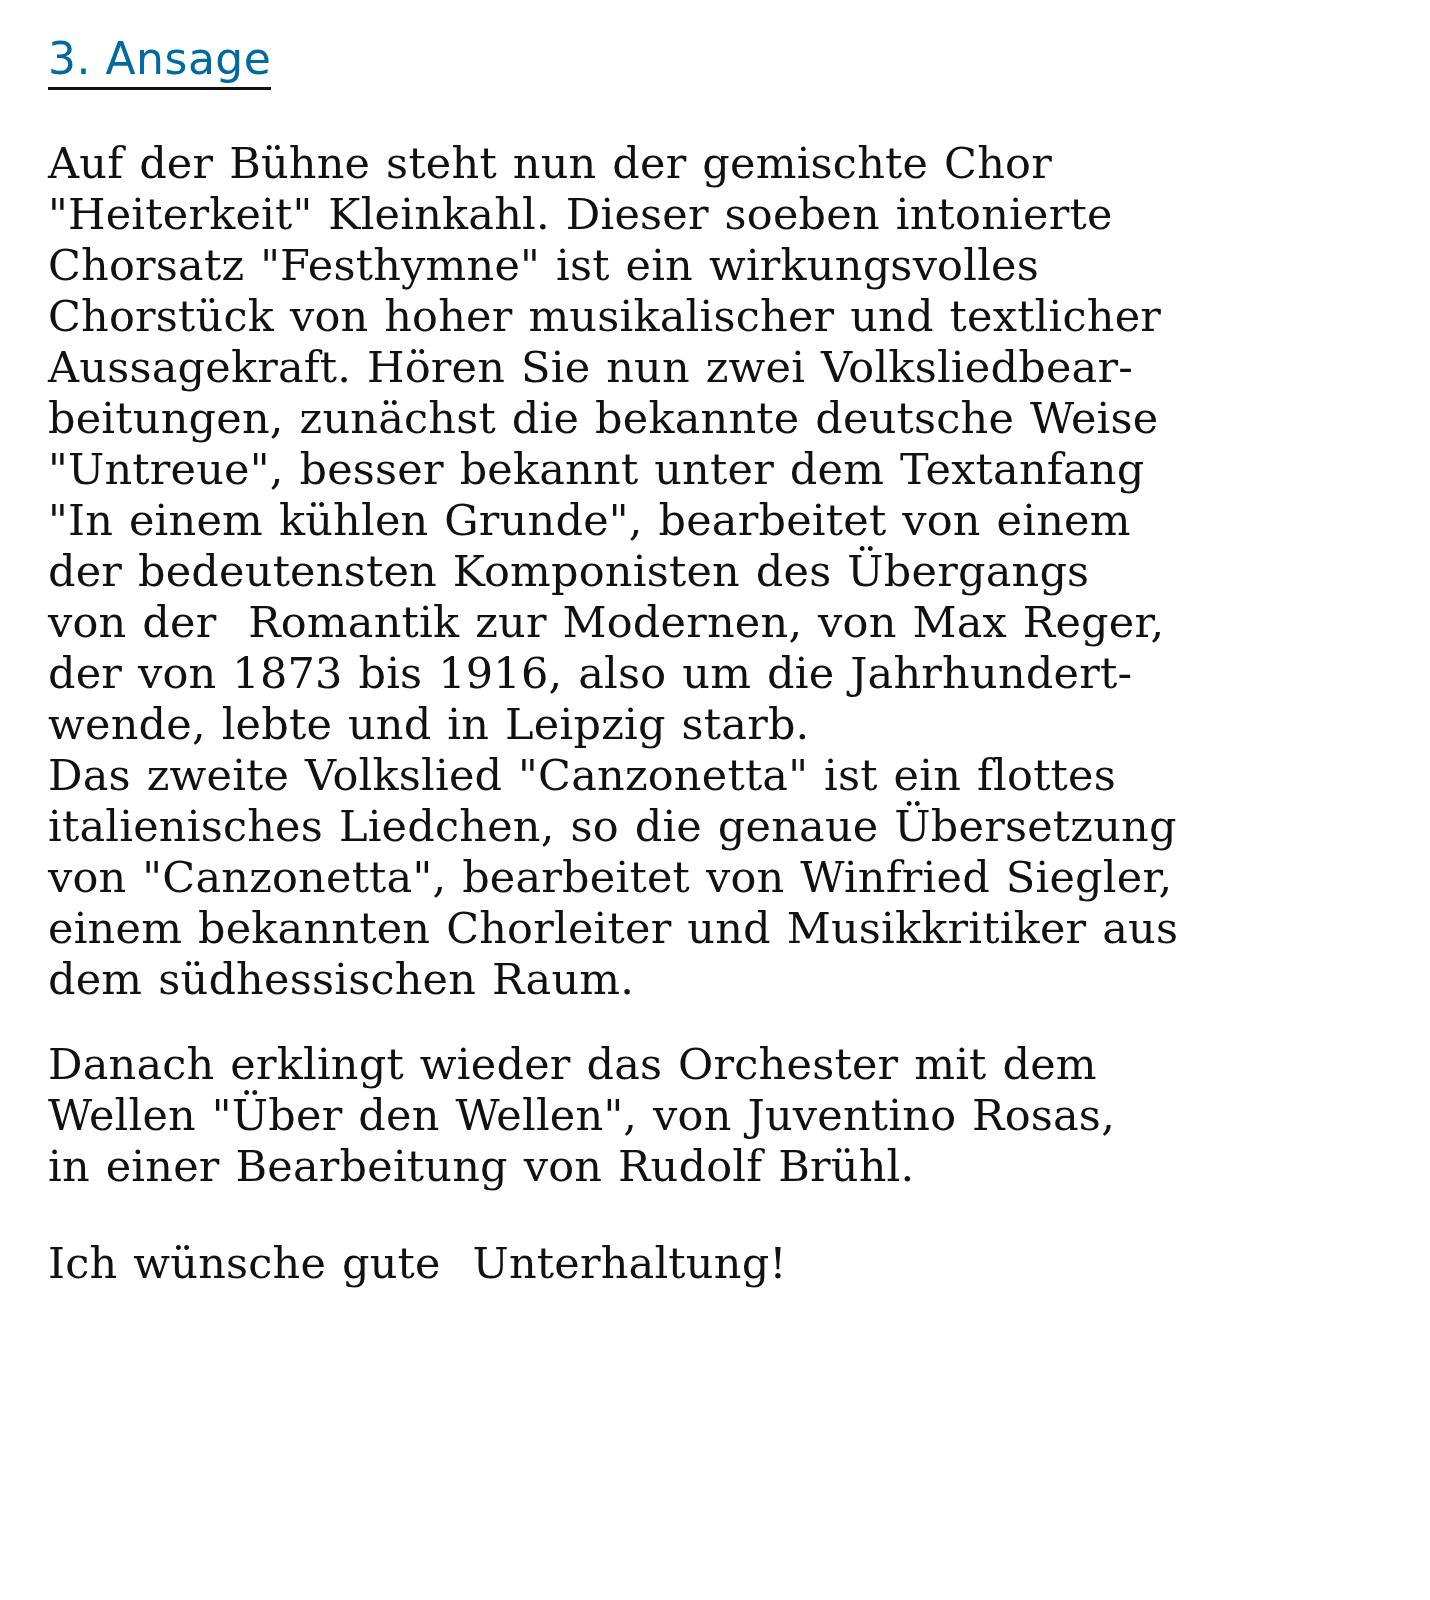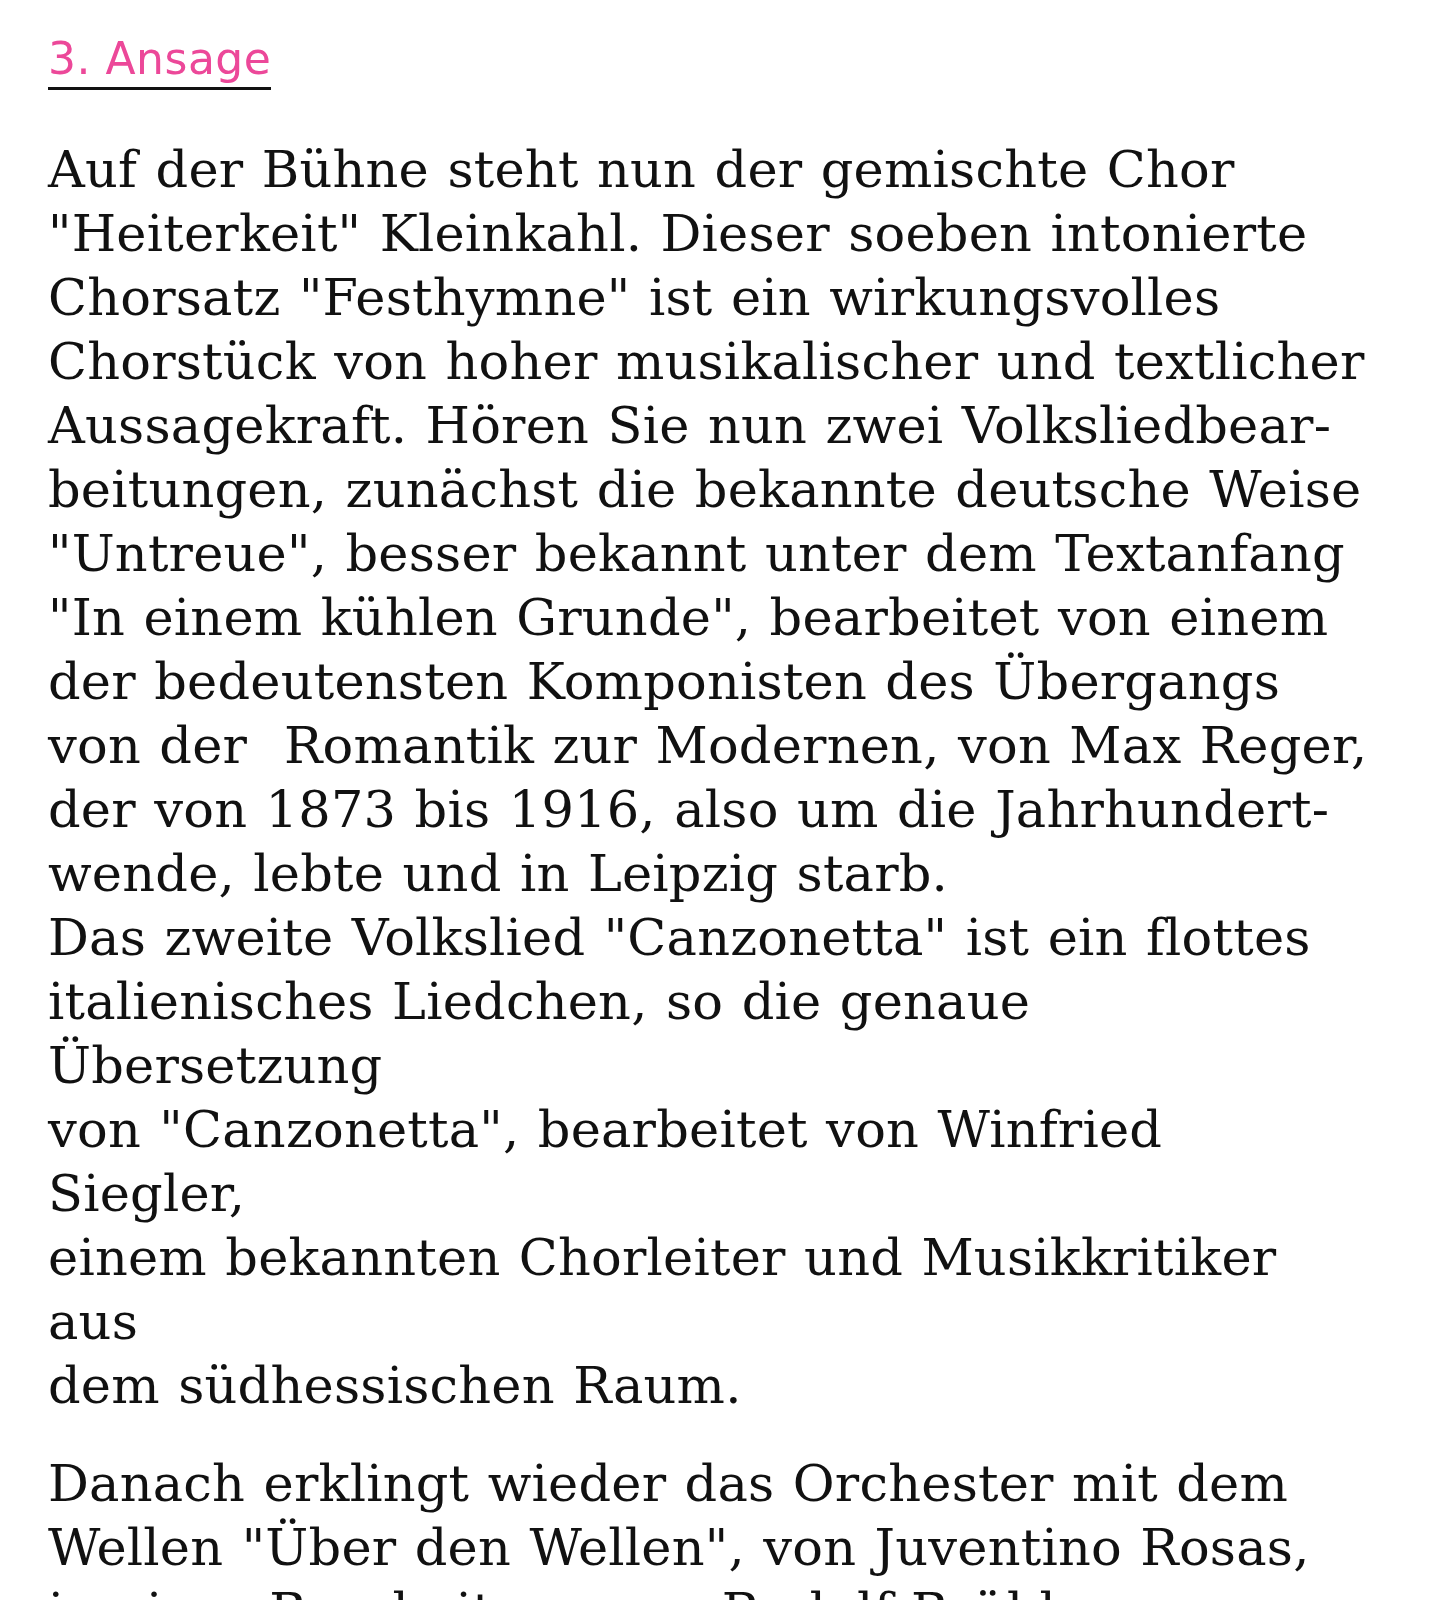--- a/index.html
+++ b/index.html
@@ -25,26 +25,26 @@
   .doc-title {
     font-family: "DejaVu Sans", sans-serif;
     font-size: 44px;
     font-weight: 400;
     letter-spacing: 0.5px;
     line-height: 1.15;
     display: inline-block;
     border-bottom: 3px solid #111111;
     padding-bottom: 2px;
     margin: 0 0 48px 0;
-    color: #ec4899;
+    color: #0369a1;
   }
   .para {
     font-family: "DejaVu Serif", serif;
-    font-size: 51px;
-    line-height: 64px;
+    font-size: 43px;
+    line-height: 51px;
     margin: 0 0 34px 0;
     color: #111111;
     letter-spacing: 0.2px;
     word-spacing: 2px;
     white-space: pre-wrap;
   }
   .para:last-child {
     margin-bottom: 6px;
   }
   .closing {

